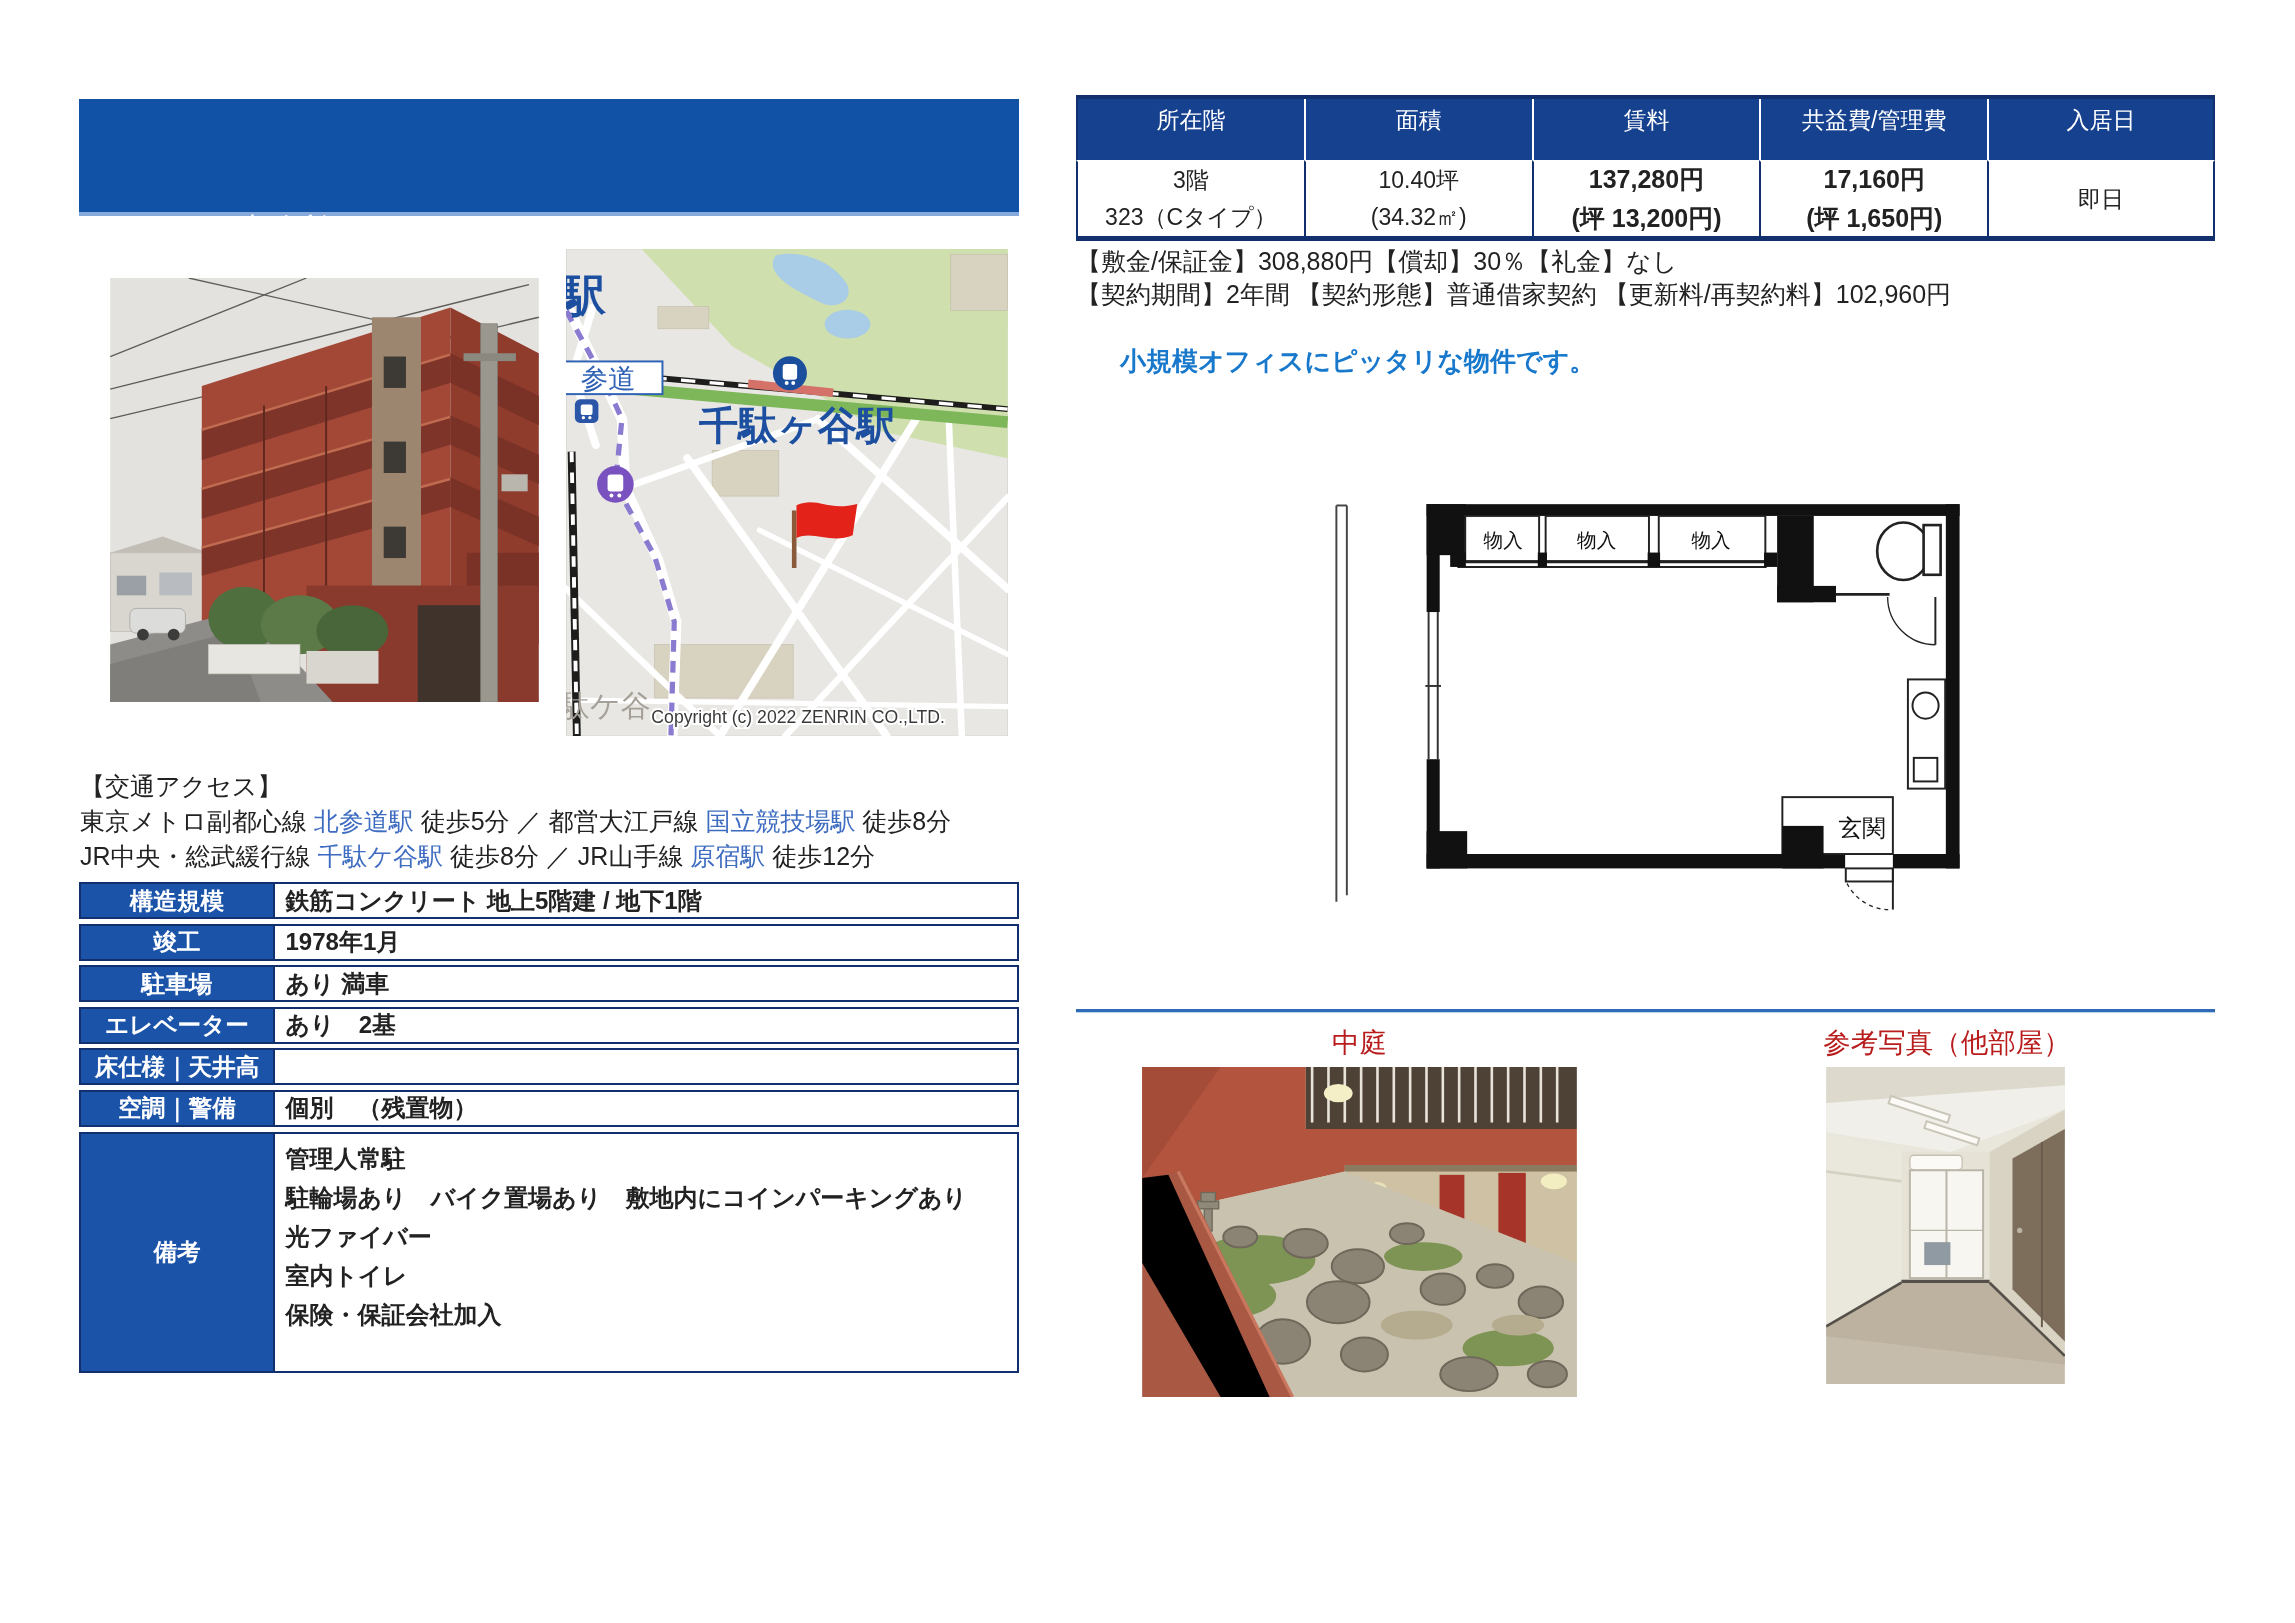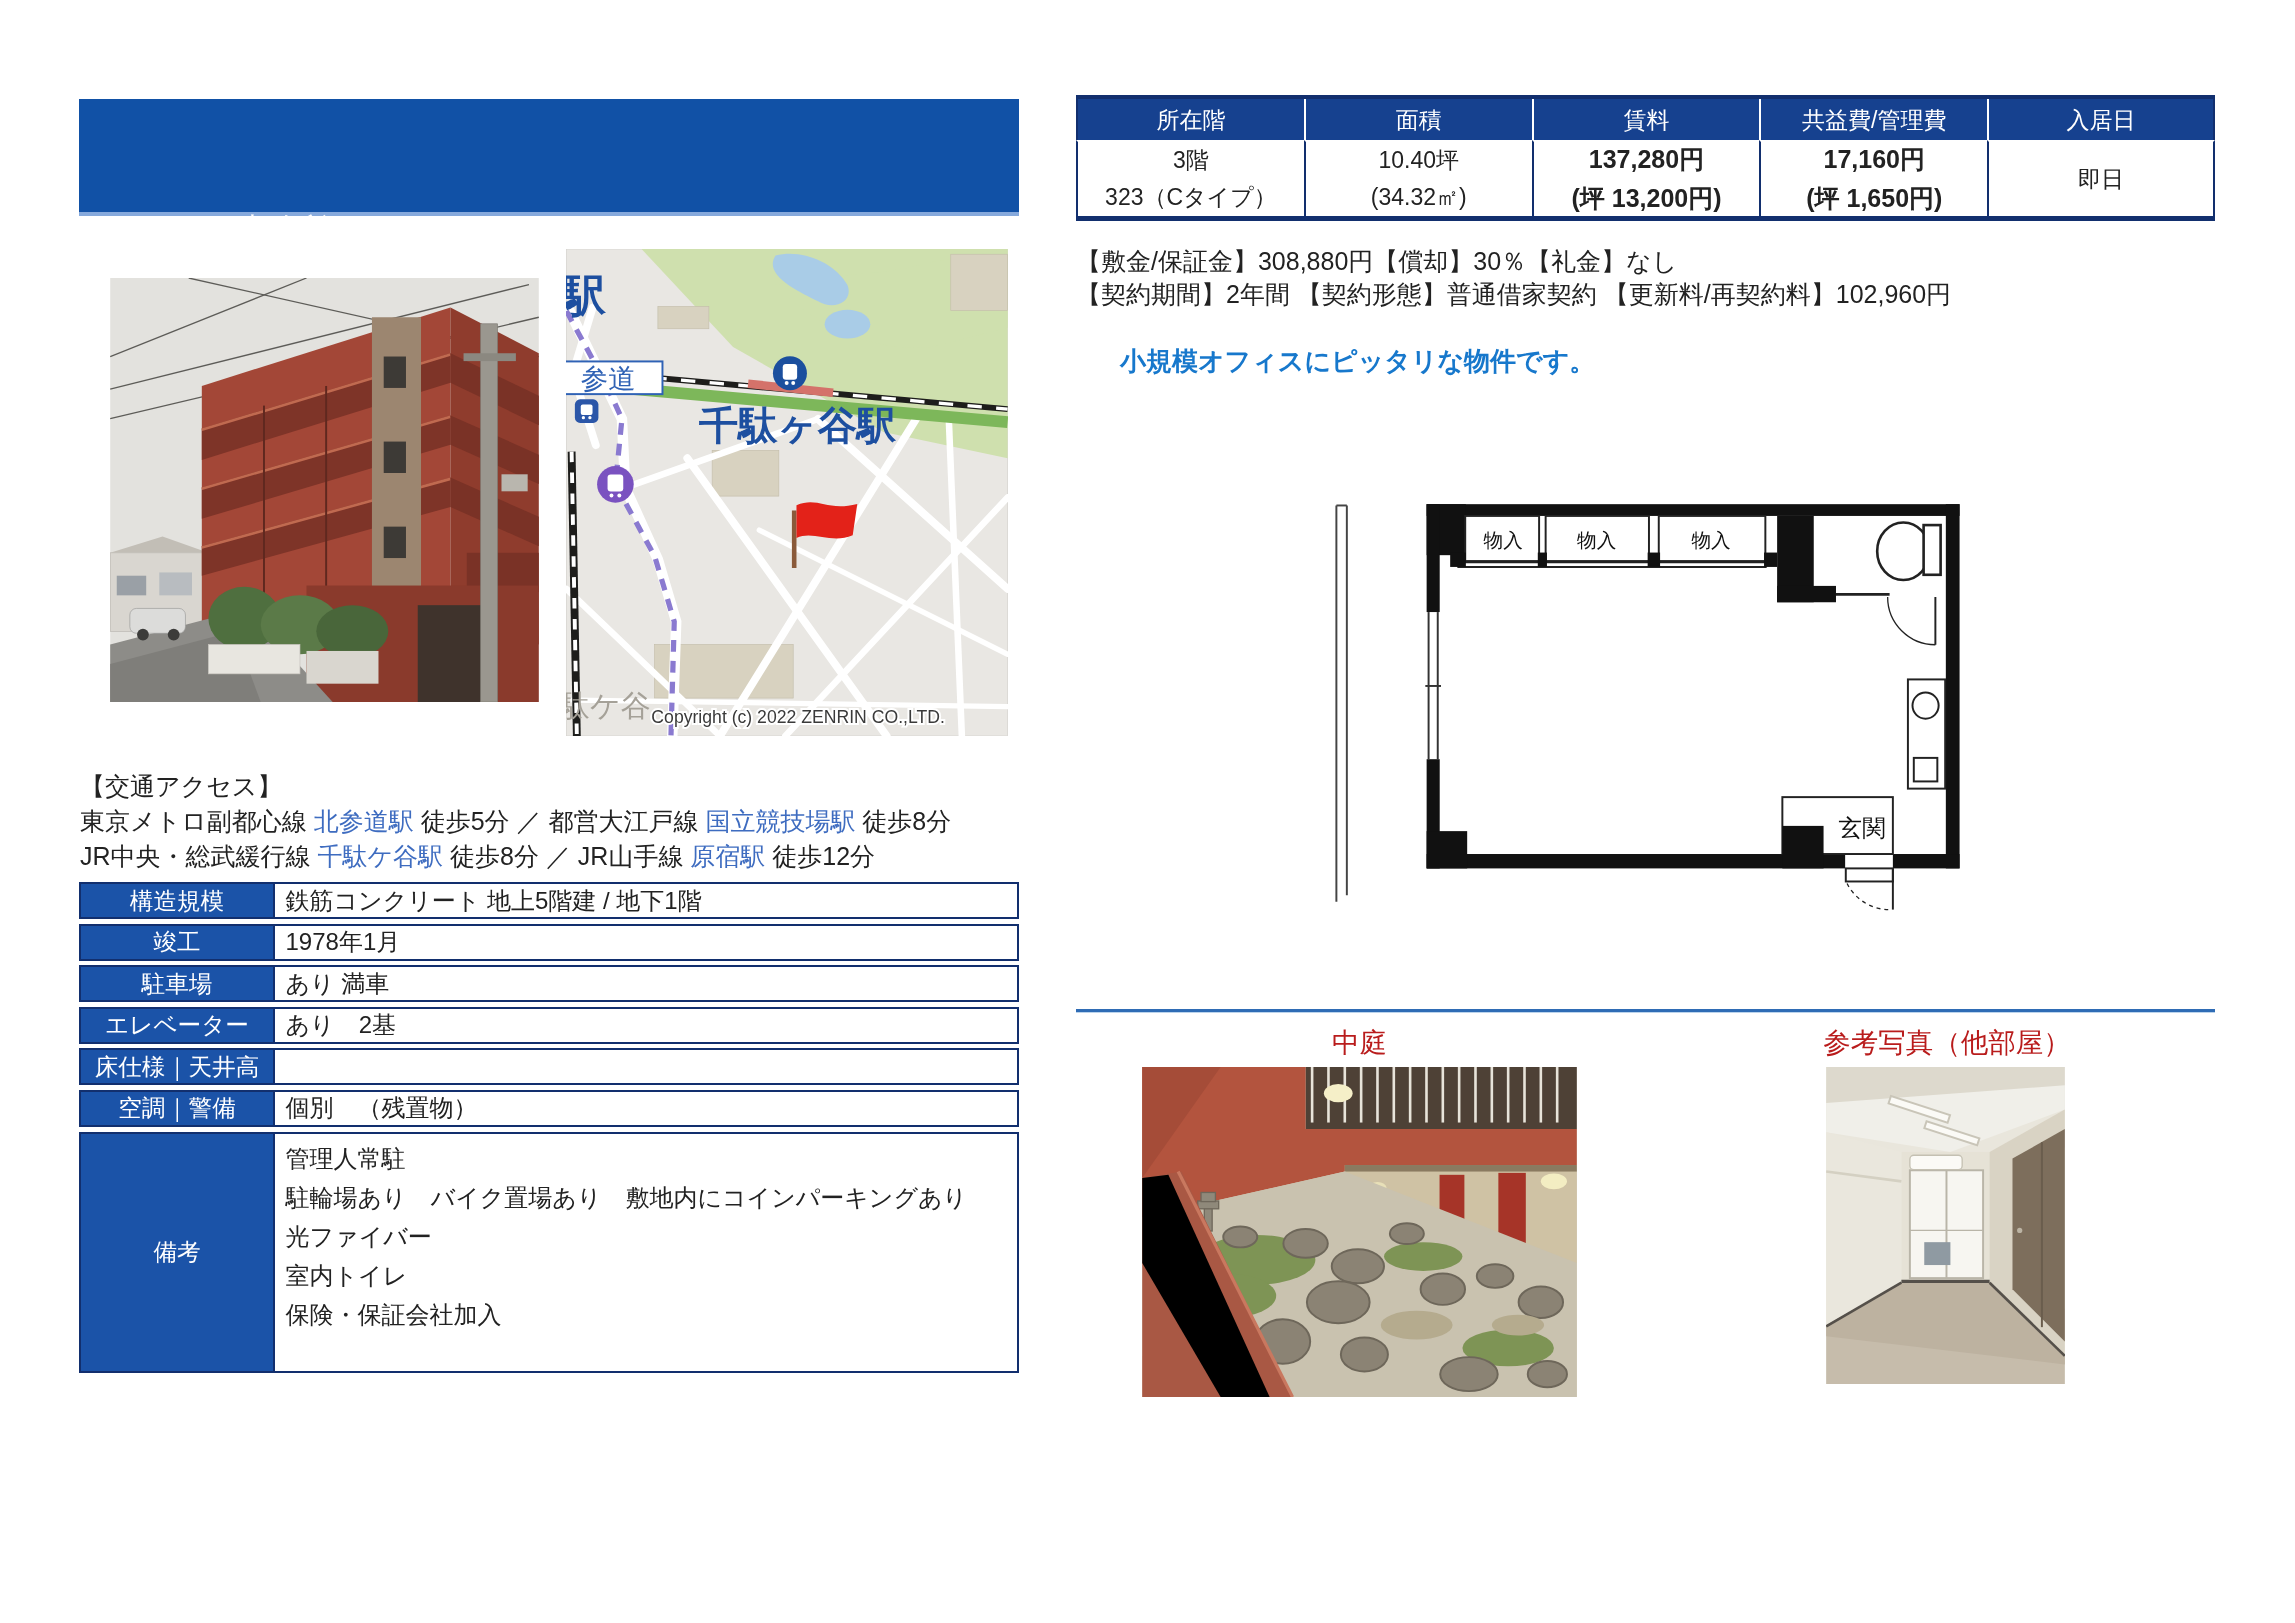--- a/index.html
+++ b/index.html
@@ -10,41 +10,41 @@
   
   .header-box{left:79px;top:99px;width:940px;height:113px;background:#1151a6;
               border-bottom:4.6px solid #86a9dc;}
   .header-category{left:159px;top:110px;font-size:30px;color:#ffffff;}
   .header-title{left:332px;top:112px;font-size:37px;font-weight:bold;color:#ffffff;letter-spacing:1.3px;}
   .header-address{left:332px;top:168px;font-size:26px;color:#ffffff;}
 
   
   .sumtbl{left:1076px;top:95px;width:1139px;border-top:4.6px solid #122f6e;border-bottom:5.2px solid #122f6e;}
   .sumrow{display:flex;width:100%;}
-  .sumhead .cell{background:#16418f;color:#ffffff;height:41px;line-height:43px;font-size:23px;
+  .sumhead .cell{background:#16418f;color:#ffffff;height:61px;line-height:43px;font-size:23px;
                  text-align:center;border-left:2px solid #ffffff;box-sizing:border-box;}
   .sumhead .cell:first-child{border-left:2px solid #122f6e;}
   .sumhead .cell:last-child{border-right:2px solid #122f6e;}
   .sumbody .cell{background:#ffffff;height:76px;font-size:23px;text-align:center;
                  border-left:2px solid #122f6e;box-sizing:border-box;border-top:2px solid #ffffff;
                  display:flex;flex-direction:column;justify-content:center;gap:5.2px;}
   .sumbody .cell:last-child{border-right:2px solid #122f6e;}
   .cell{width:228px;}
   .money{font-weight:bold;font-size:25px;}
 
   .terms-line{left:1076px;font-size:25px;color:#222;}
   .promo{left:1120px;top:344px;font-size:26px;font-weight:bold;color:#1778cc;}
 
   
   .access-heading{left:80px;top:770px;font-size:25px;color:#222;}
   .access-line{left:80px;font-size:25px;color:#222;}
   .lnk{color:#3e6cc0;}
 
   
-  .dettbl{left:79px;top:882px;width:940px;display:flex;flex-direction:column;}
+  .dettbl{left:79px;top:882px;width:940px;display:flex;flex-direction:column;font-weight:bold;}
   .detrow{display:flex;margin-bottom:4.6px;}
   .detlabel{width:196px;background:#1b53a8;color:#ffffff;border:2px solid #122f6e;box-sizing:border-box;
             display:flex;align-items:center;justify-content:center;font-size:23.6px;}
   .detvalue{flex:1;background:#ffffff;border:2px solid #122f6e;border-left:none;box-sizing:border-box;
             display:flex;align-items:center;font-size:24px;padding-left:10.5px;}
   .detrow-std{height:37px;}
   .detrow-remarks{height:241px;}
   .remarks-value{align-items:flex-start;flex-direction:column;justify-content:flex-start;
                  padding-top:6.5px;line-height:1.62;}
 

